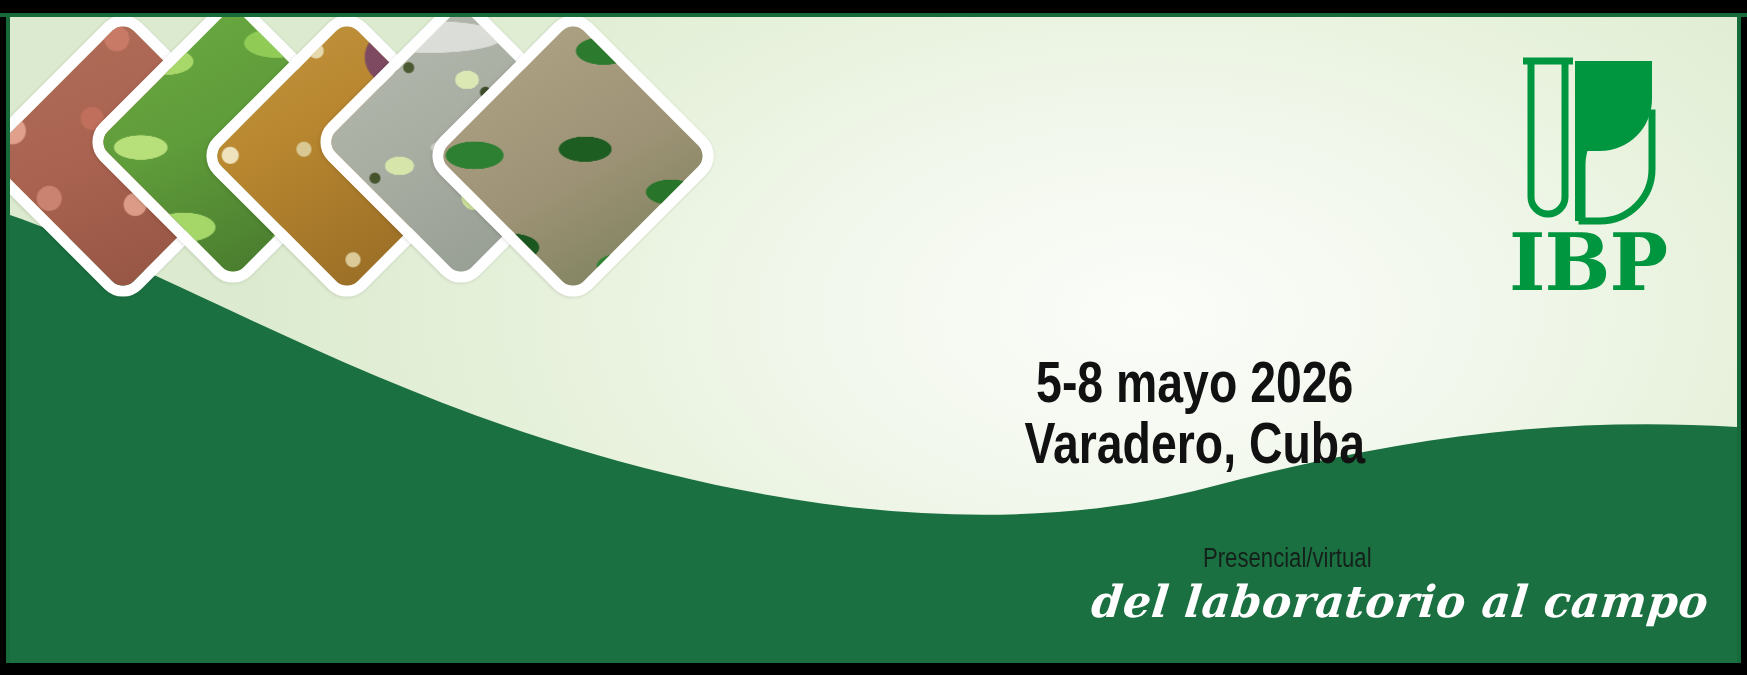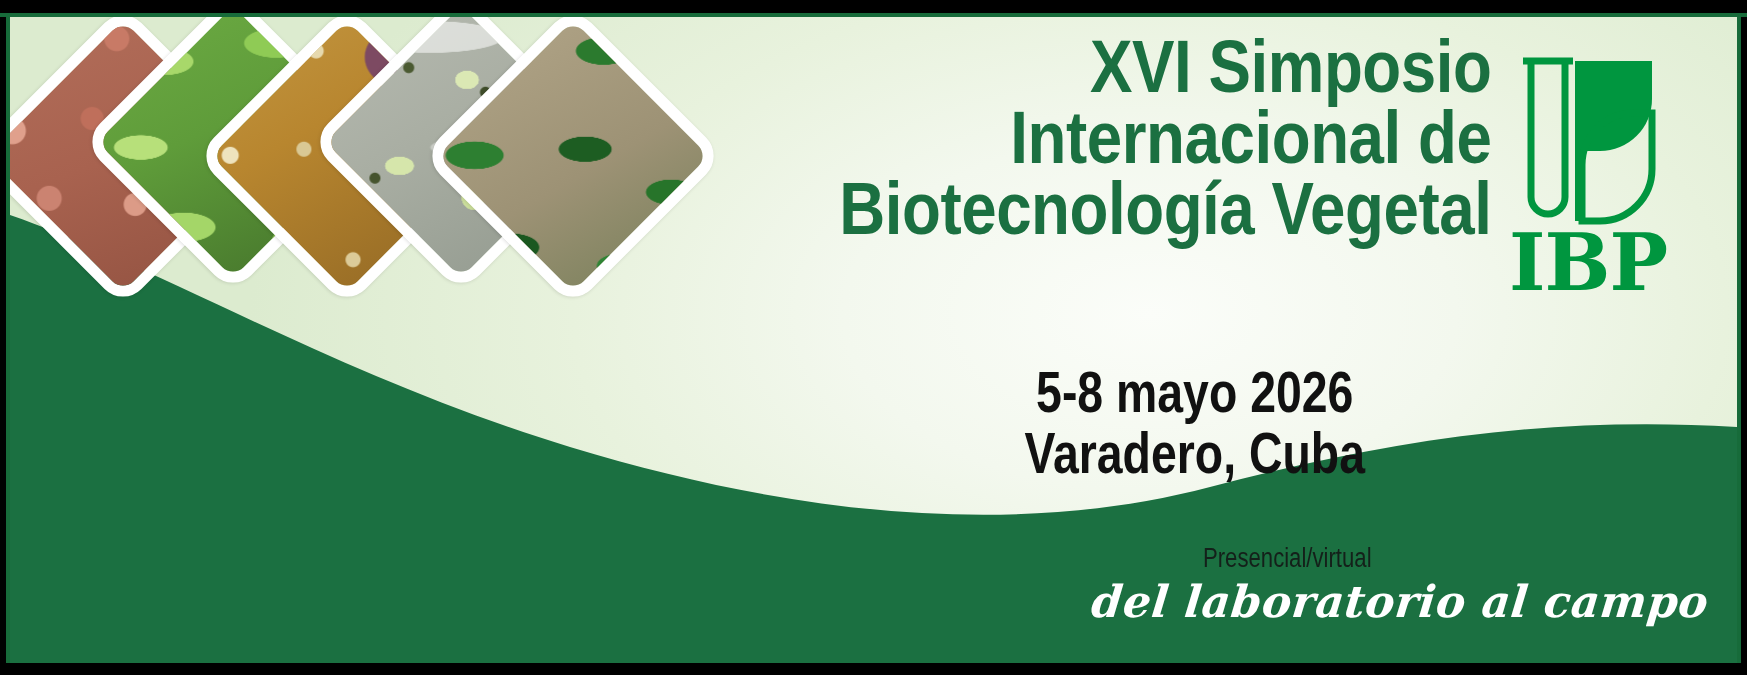--- a/index.html
+++ b/index.html
@@ -136,21 +136,21 @@
     transform:scaleX(.86);
     transform-origin:right center;
     white-space:nowrap;
   }
 
   
   .logo{ width:196px; flex:0 0 196px; margin-top:16px; }
 
   .dates{
     position:absolute; z-index:30;
-    right:330px; top:344px;
+    right:330px; top:334px;
     text-align:center;
   }
   .dline{
     font-family:"Liberation Sans Narrow","Liberation Sans",sans-serif;
     font-weight:700;
     color:#111;
     font-size:58px;
     line-height:1.06;
     transform:scaleX(.80);
     white-space:nowrap;
@@ -220,25 +220,20 @@
       </div>
 
       <div class="dia" style="left:456px; top:32px;">
         <div class="inner tex-basil"></div>
       </div>
 
     </div>
 
     <div class="titleblock">
 
-      <div class="titlelines">
-        <div class="tline">XVI Simposio</div>
-        <div class="tline">Internacional de</div>
-        <div class="tline">Biotecnología Vegetal</div>
-      </div>
 
       <svg class="logo" viewBox="0 0 196 250">
 
         <g>
           <path d="M22,14 L22,150 A17,17 0 0 0 56,150 L56,14" fill="none" stroke="#00963f" stroke-width="7"></path>
           <line x1="14" y1="14" x2="64" y2="14" stroke="#00963f" stroke-width="7"></line>
         </g>
 
         <rect x="66" y="14" width="7" height="160" fill="#00963f"></rect>
 

